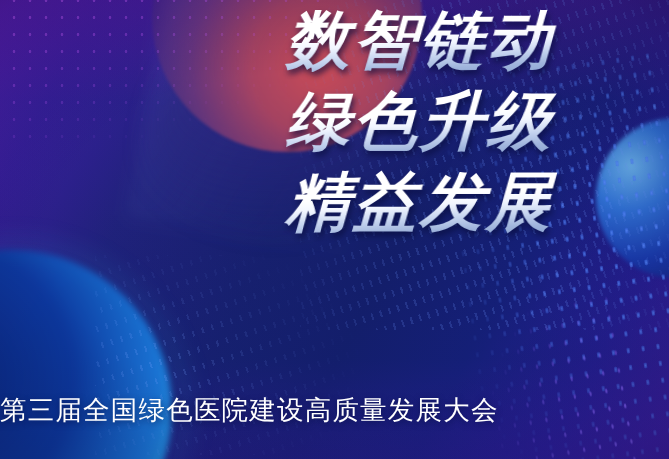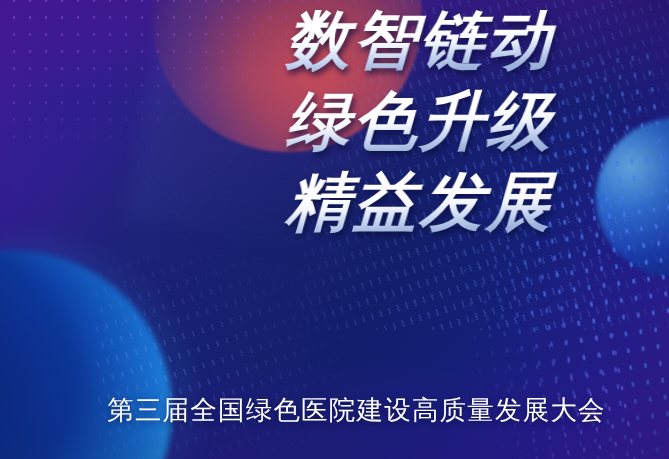--- a/index.html
+++ b/index.html
@@ -272,22 +272,21 @@
     filter: drop-shadow(2px 4px 3px rgba(8,12,60,0.75));
     transform: skewX(-2deg);
   }
   .headline.line3 { margin-bottom: 0; }
 
   .subtitle-block {
     position: absolute;
     left: 0;
     right: 0;
     bottom: 12px;
-    text-align: center;
-    margin-left: 44px;
+    text-align: left;
   }
 
   .subtitle-main {
     font-size: 26.5px;
     font-weight: 400;
     letter-spacing: 1.2px;
     color: #ffffff;
     margin: 0 0 19px 0;
     white-space: nowrap;
     text-shadow: 0 2px 6px rgba(6,12,60,0.65);

